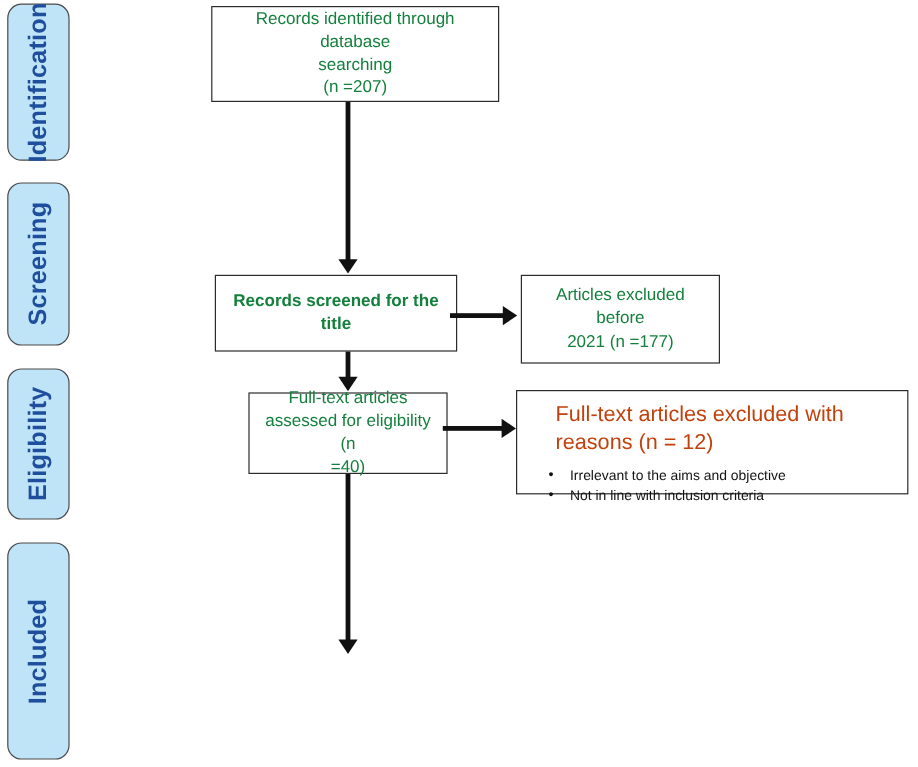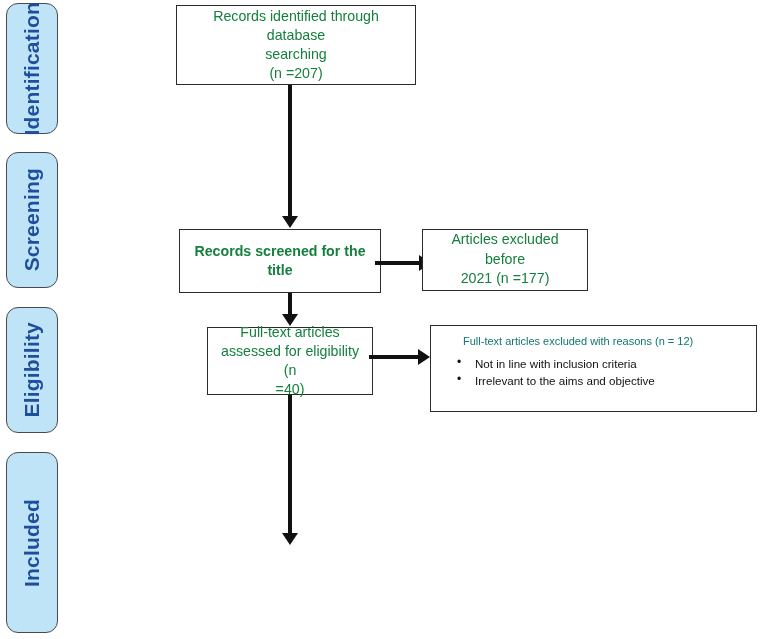--- a/index.html
+++ b/index.html
@@ -61,24 +61,24 @@
   
   .box-reasons {
     position: absolute;
     background: #ffffff;
     border: 1.4px solid #2b2b2b;
     box-sizing: border-box;
     color: #111111;
     padding: 8px 10px 6px 18px;
   }
   .reasons-title {
-    font-size: 11px;
+    font-size: 18px;
     line-height: 1.3;
     margin: 0 0 7px 14px;
-    color: #0f766e;
+    color: #c2410c;
   }
   .reasons-list {
     margin: 0;
     padding: 0;
     list-style: none;
   }
   .reasons-list li {
     position: relative;
     font-size: 11.6px;
     line-height: 1.48;
@@ -164,21 +164,21 @@
   <div class="box" style="left:179px; top:229px; width:202px; height:64px;font-weight:bold;">
     <span class="txt">
       <span>Records screened for the title</span><br>
     </span>
   </div>
 
   <div class="arrow-h" style="left:375px; top:261px; width:45px;">
     <span class="head"></span>
   </div>
 
-  <div class="box" style="left:422px; top:229px; width:166px; height:62px;align-items:flex-end;">
+  <div class="box" style="left:434px; top:229px; width:166px; height:74px;">
     <span class="txt">
       <span>Articles excluded before</span><br>
       <span>2021 (n =177)</span>
     </span>
   </div>
 
   <div class="arrow-v" style="left:288px; top:293px; height:22px;">
     <span class="head"></span>
   </div>
 
@@ -190,22 +190,22 @@
     </span>
   </div>
 
   <div class="arrow-h" style="left:369px; top:355px; width:50px;">
     <span class="head"></span>
   </div>
 
   <div class="box-reasons" style="left:430px; top:325px; width:327px; height:87px;">
     <div class="reasons-title">Full-text articles excluded with reasons (n = 12)</div>
     <ul class="reasons-list">
+      <li>Irrelevant to the aims and objective</li>
       <li>Not in line with inclusion criteria</li>
-      <li>Irrelevant to the aims and objective</li>
     </ul>
   </div>
 
   <div class="arrow-v" style="left:288px; top:395px; height:139px;">
     <span class="head"></span>
   </div>
 
 
 </div>
 

